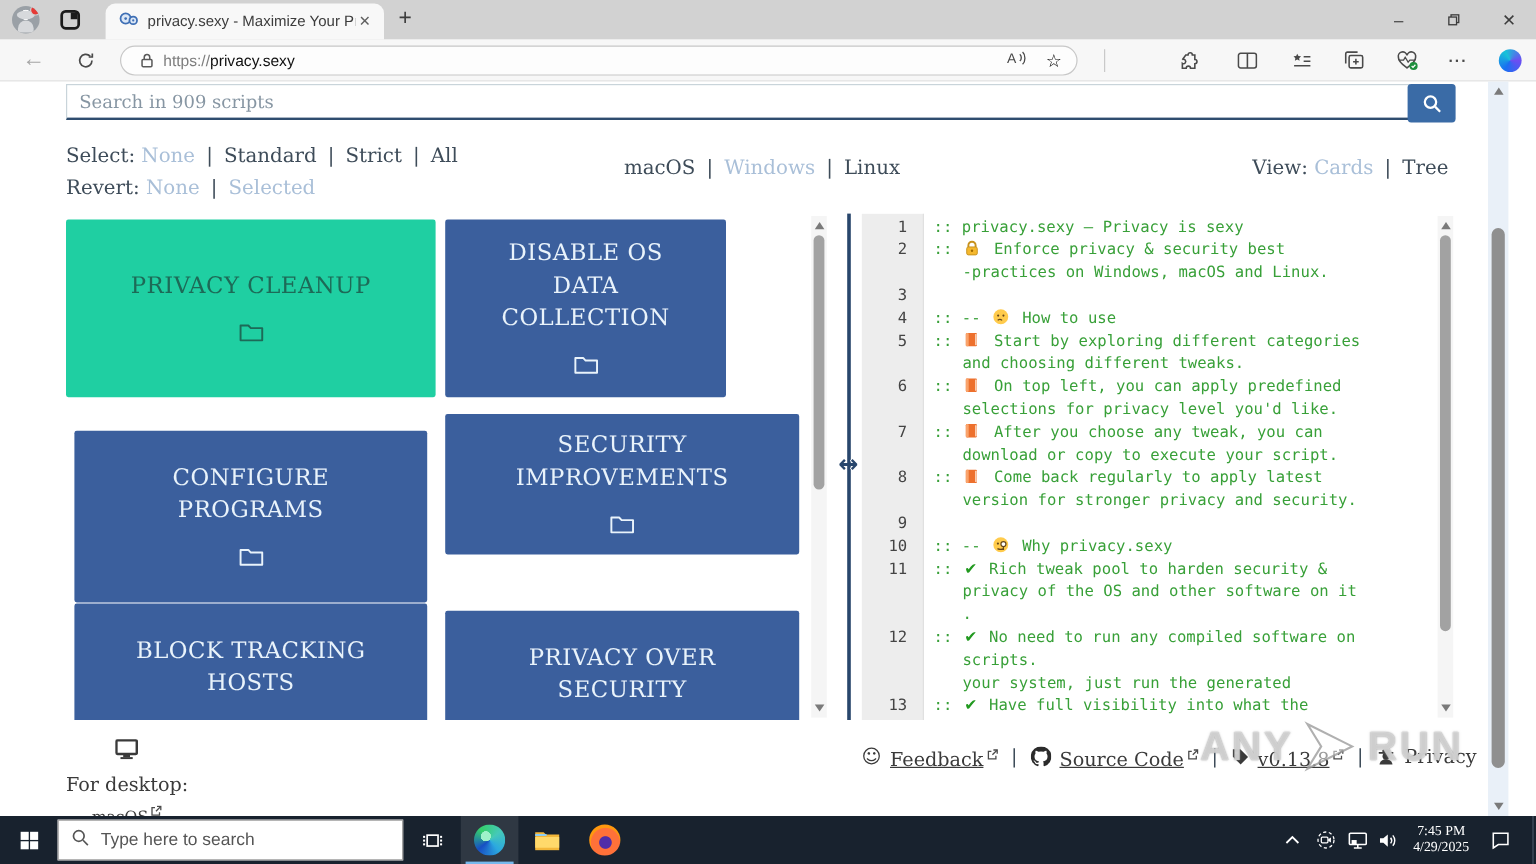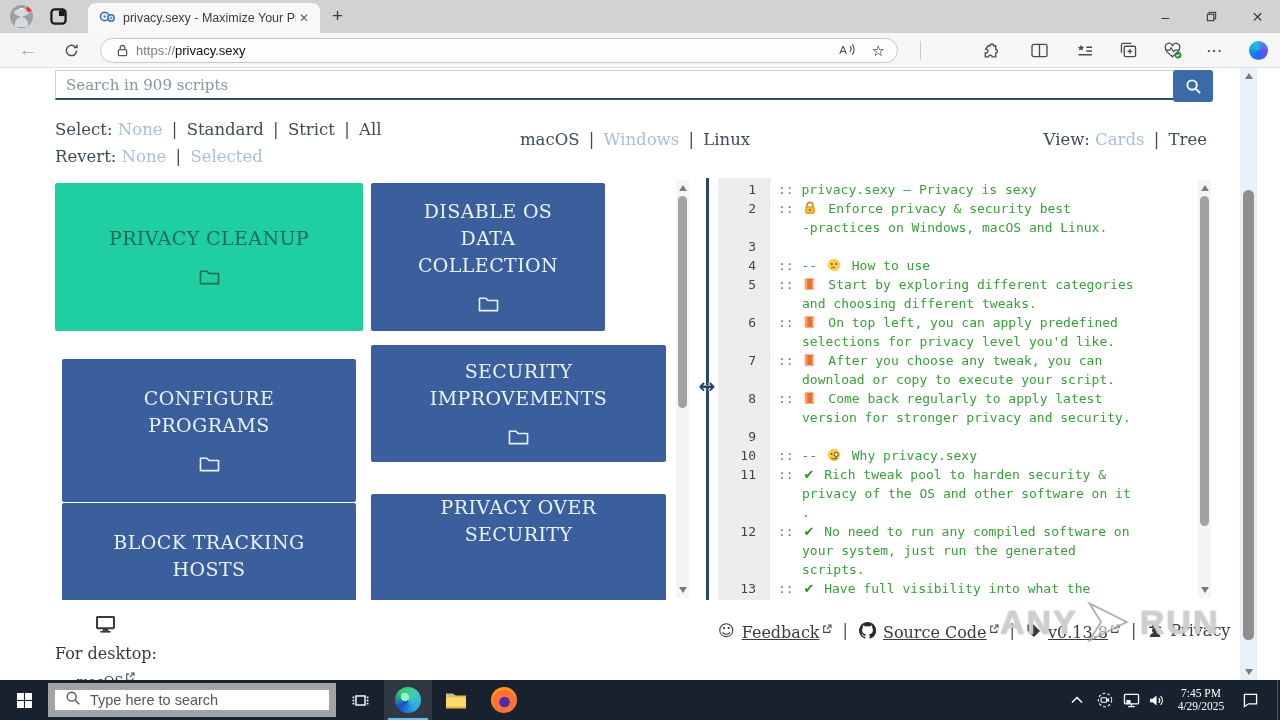--- a/index.html
+++ b/index.html
@@ -52,21 +52,21 @@
   .cards-pane { position:absolute; left:0; top:110px; width:692px; height:422px; overflow:hidden; }
   .card { position:absolute; background:#3b5f9d; color:#e9f3fb; display:flex; flex-direction:column;
           align-items:center; justify-content:center; gap:15px; border-radius:2px; text-align:center; }
   .card .ct { font-size:19px; letter-spacing:.4px; line-height:27px; width:72%; }
   .card.sel { background:#1fcfa2; color:#1d6a57; }
   .card.c0 { left:55px; top:5px; width:308px; height:148px; }
   .card.c1 { left:371px; top:5px; width:234px; height:148px; }
   .card.c2 { left:62px; top:167px; width:294px; height:143px;margin-top:14px; }
   .card.c3 { left:371px; top:167px; width:295px; height:117px; }
   .card.c4 { left:62px; top:325px; width:294px; height:143px; }
-  .card.c5 { left:371px; top:316px; width:295px; height:143px;justify-content:space-between; }
+  .card.c5 { left:371px; top:331px; width:295px; height:143px; }
 
   .divider { position:absolute; left:706px; top:110px; width:3px; height:422px; background:#28466c; }
   .div-handle { position:absolute; left:690px; top:306px; width:34px; height:26px; text-align:center; font-size:20px;
                 font-weight:bold; color:#28466c; font-family:"DejaVu Sans", sans-serif;
                 text-shadow:-1px 0 #fff,1px 0 #fff; }
 
   .code-pane { position:absolute; left:718px; top:110px; width:480px; height:422px; overflow:hidden;
                font-family:"DejaVu Sans Mono", monospace; font-size:13px; line-height:19px; color:#38a038; }
   .gutter-bg { position:absolute; left:0; top:0; width:52px; height:422px; background:#ededed; border-right:1px solid #e0e0e0; }
   .crows { position:absolute; left:0; top:2px; width:480px; }
@@ -99,21 +99,21 @@
   .exti { color:#4a4a4a; margin-left:2px; vertical-align:4px; display:inline-block; }
 
   .watermark { position:absolute; left:1000px; top:530px; display:flex; align-items:center; gap:4px;
                font-family:"Liberation Sans", sans-serif; font-weight:bold; font-size:34px; letter-spacing:2px;
                color:rgba(255,255,255,0.55);
                text-shadow:0 0 1px rgba(140,140,140,.9), 0 0 2px rgba(160,160,160,.5); pointer-events:none; }
 
   
   .taskbar { position:absolute; left:0; top:680px; width:1280px; height:40px; background:#18222e; }
   .tb-start { position:absolute; left:0; top:0; width:48px; height:40px; display:flex; align-items:center; justify-content:center; }
-  .tb-search { position:absolute; left:48px; top:3px; width:288px; height:34px; background:#fff; border:7px solid #a3a3a3;
+  .tb-search { position:absolute; left:48px; top:3px; width:288px; height:34px; background:#fff; border:1px solid #a3a3a3;
                display:flex; align-items:center; padding:0 10px; gap:9px; }
   .tb-search input { border:none; outline:none; font-size:14.5px; color:#444; width:220px; font-family:"Liberation Sans",sans-serif; }
   .tb-search input::placeholder { color:#555; }
   .tile { position:absolute; top:0; width:48px; height:40px; display:flex; align-items:center; justify-content:center; }
   .tile.active { background:rgba(255,255,255,.10); }
   .tile.active:after { content:""; position:absolute; left:4px; right:4px; bottom:0; height:2px; background:#76b9ed; }
   .edge-logo { width:26px; height:26px; border-radius:50%;
                background:radial-gradient(circle at 38% 38%, #9ef2c9 0 18%, transparent 19%),
                           conic-gradient(from 140deg,#2ba8e0,#174fc4,#35d06a,#45c9b8,#2ba8e0); }
   .ff-logo { width:26px; height:26px; border-radius:50%;
@@ -330,22 +330,22 @@
                   <circle cx="7" cy="7" r="6.2" fill="#ffcb4c"></circle>
                   <circle cx="4.6" cy="6" r="0.9" fill="#65471b"></circle>
                   <circle cx="9.2" cy="6.4" r="2.1" fill="#fff" stroke="#65471b" stroke-width="1"></circle>
                   <path d="M9.2 8.5v2.8" stroke="#65471b" stroke-width="1"></path>
                   <path d="M4.2 10.2c1.6.8 3.9.8 5.4 0" fill="none" stroke="#65471b" stroke-width="1"></path>
                 </svg></span> Why privacy.sexy</span></div>
           <div class="crow"><span class="cnum">11</span><span class="ctext">:: <span class="ckh">✔</span> Rich tweak pool to harden security &amp;</span></div>
           <div class="crow"><span class="cnum"></span><span class="ctext cont">privacy of the OS and other software on it</span></div>
           <div class="crow"><span class="cnum"></span><span class="ctext cont">.</span></div>
           <div class="crow"><span class="cnum">12</span><span class="ctext">:: <span class="ckh">✔</span> No need to run any compiled software on</span></div>
+          <div class="crow"><span class="cnum"></span><span class="ctext cont">scripts.</span></div>
           <div class="crow"><span class="cnum"></span><span class="ctext cont">your system, just run the generated</span></div>
-          <div class="crow"><span class="cnum"></span><span class="ctext cont">scripts.</span></div>
           <div class="crow"><span class="cnum">13</span><span class="ctext">:: <span class="ckh">✔</span> Have full visibility into what the</span></div>
         </div>
     </div>
     <div class="sb sb-code">
       <span class="tri up"></span>
       <div class="thumb" style="top:16px; height:330px;"></div>
       <span class="tri down"></span>
     </div>
 
     <div class="sb sb-page">

